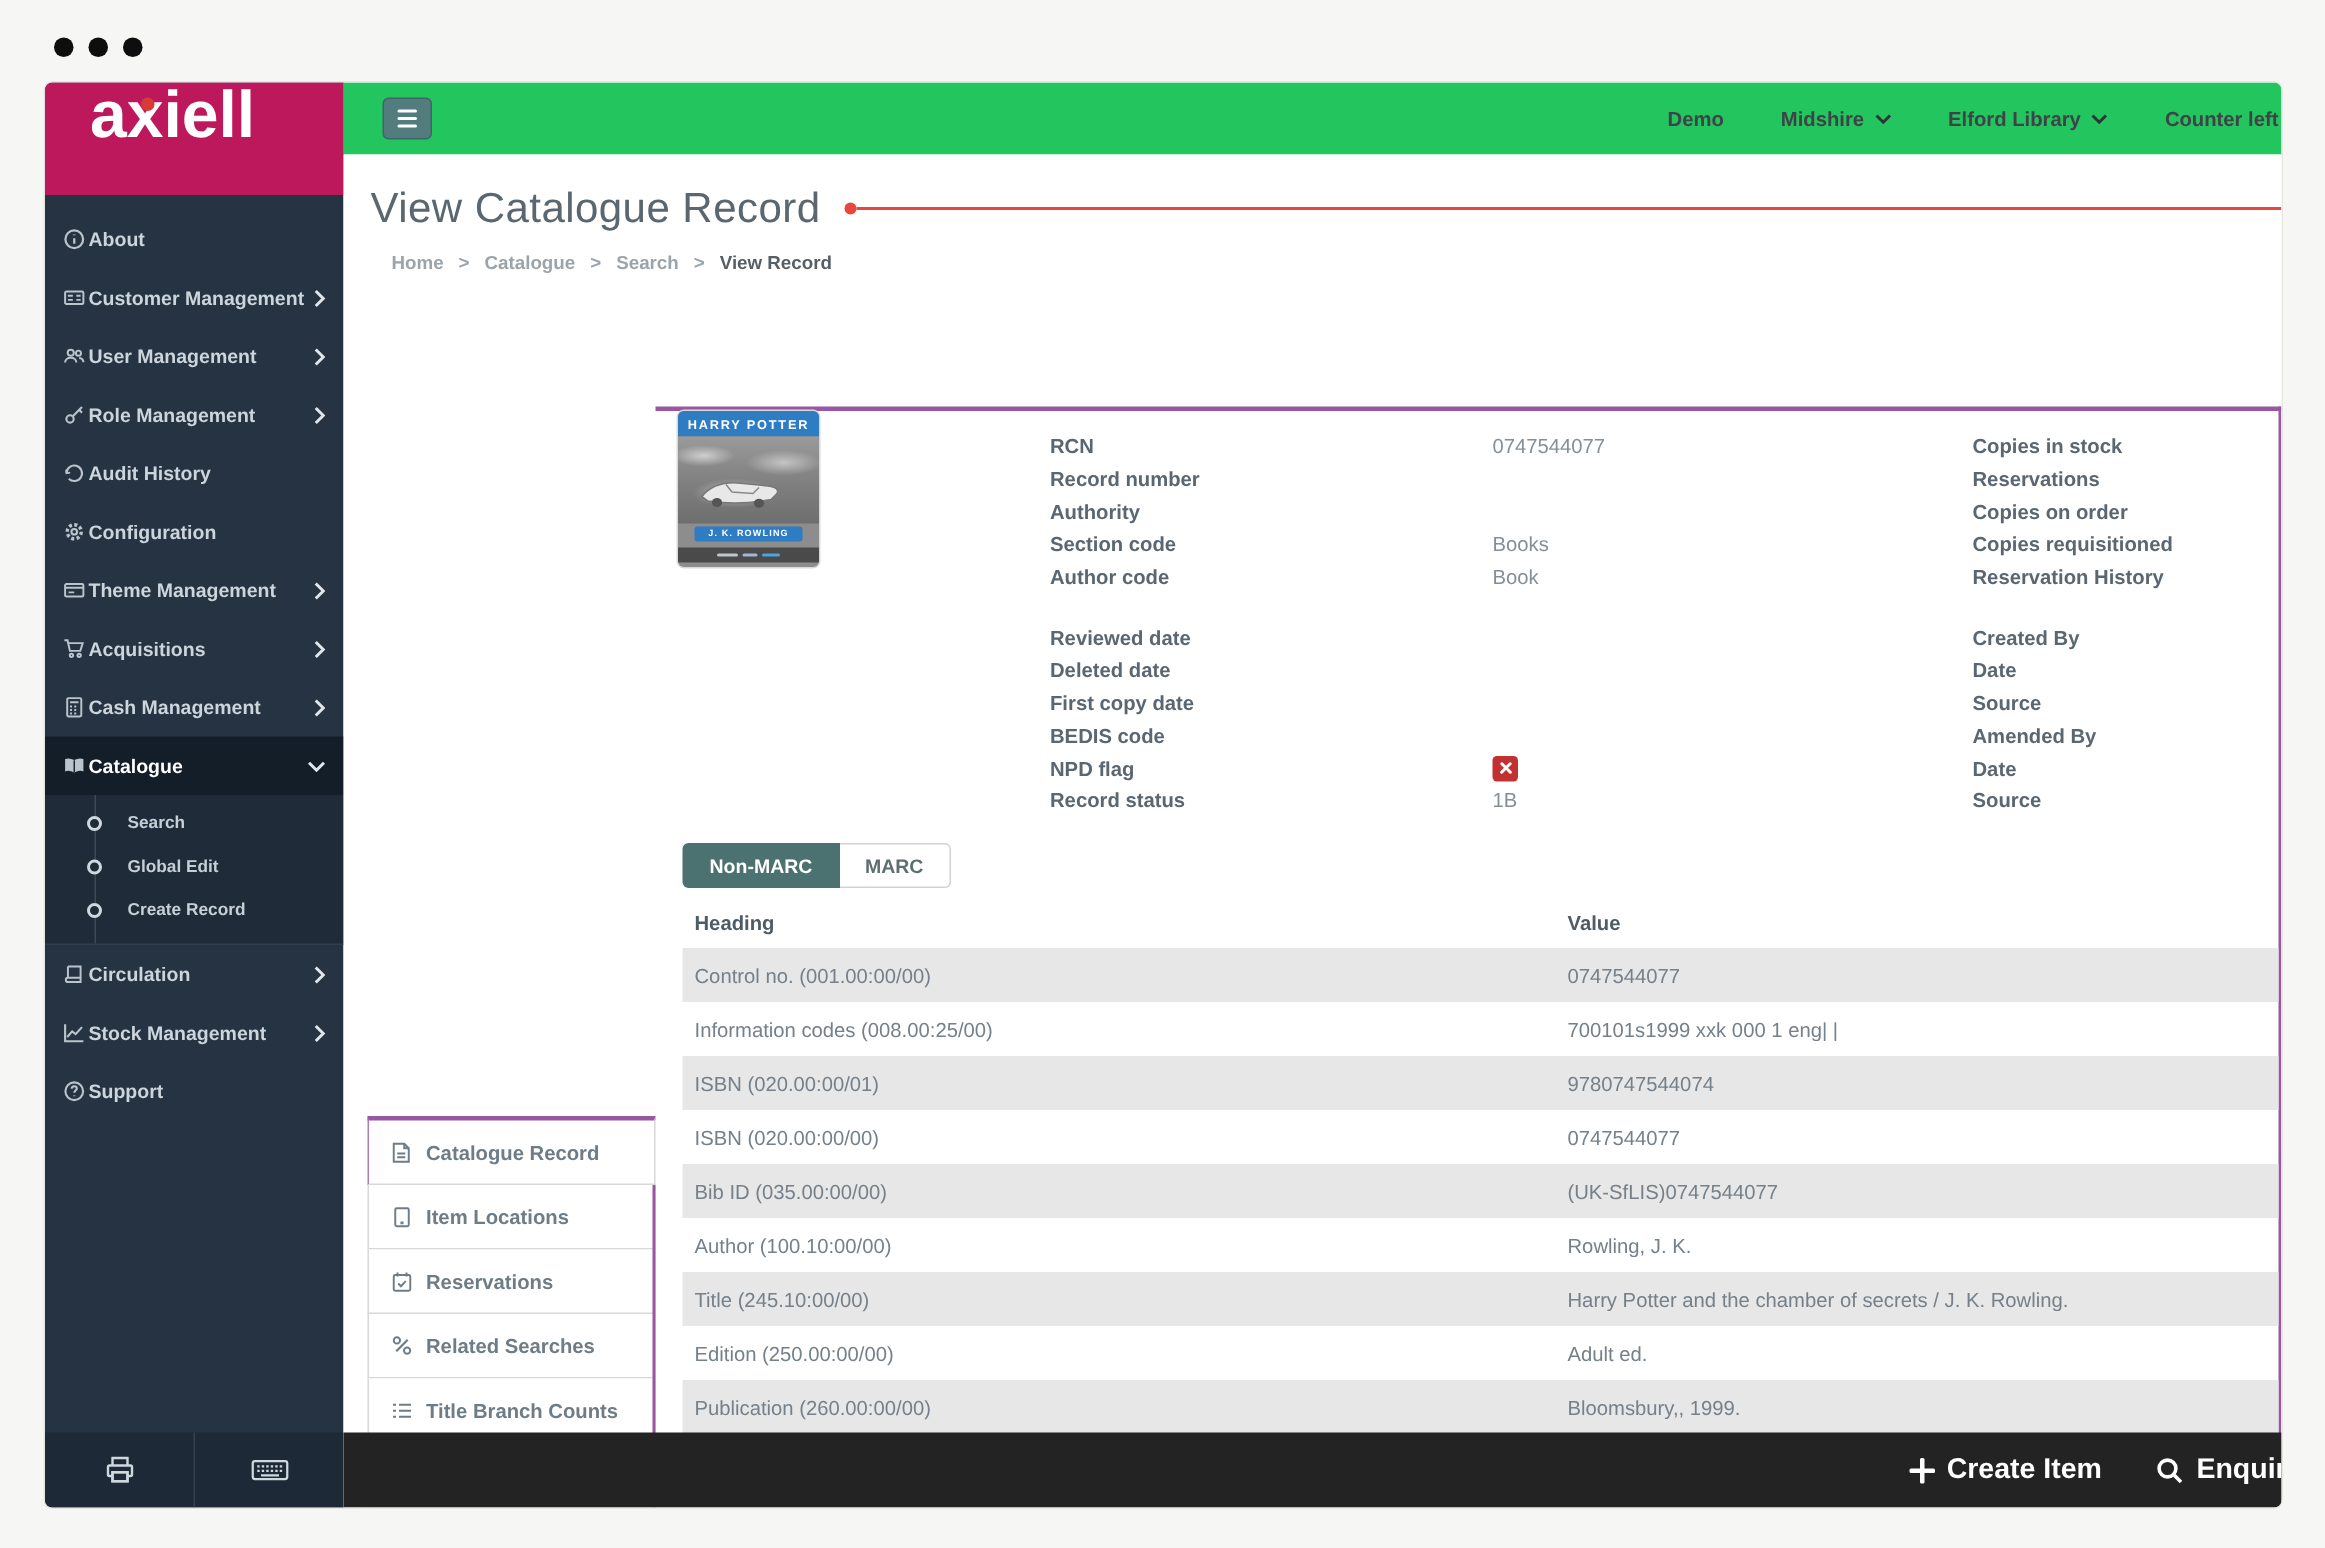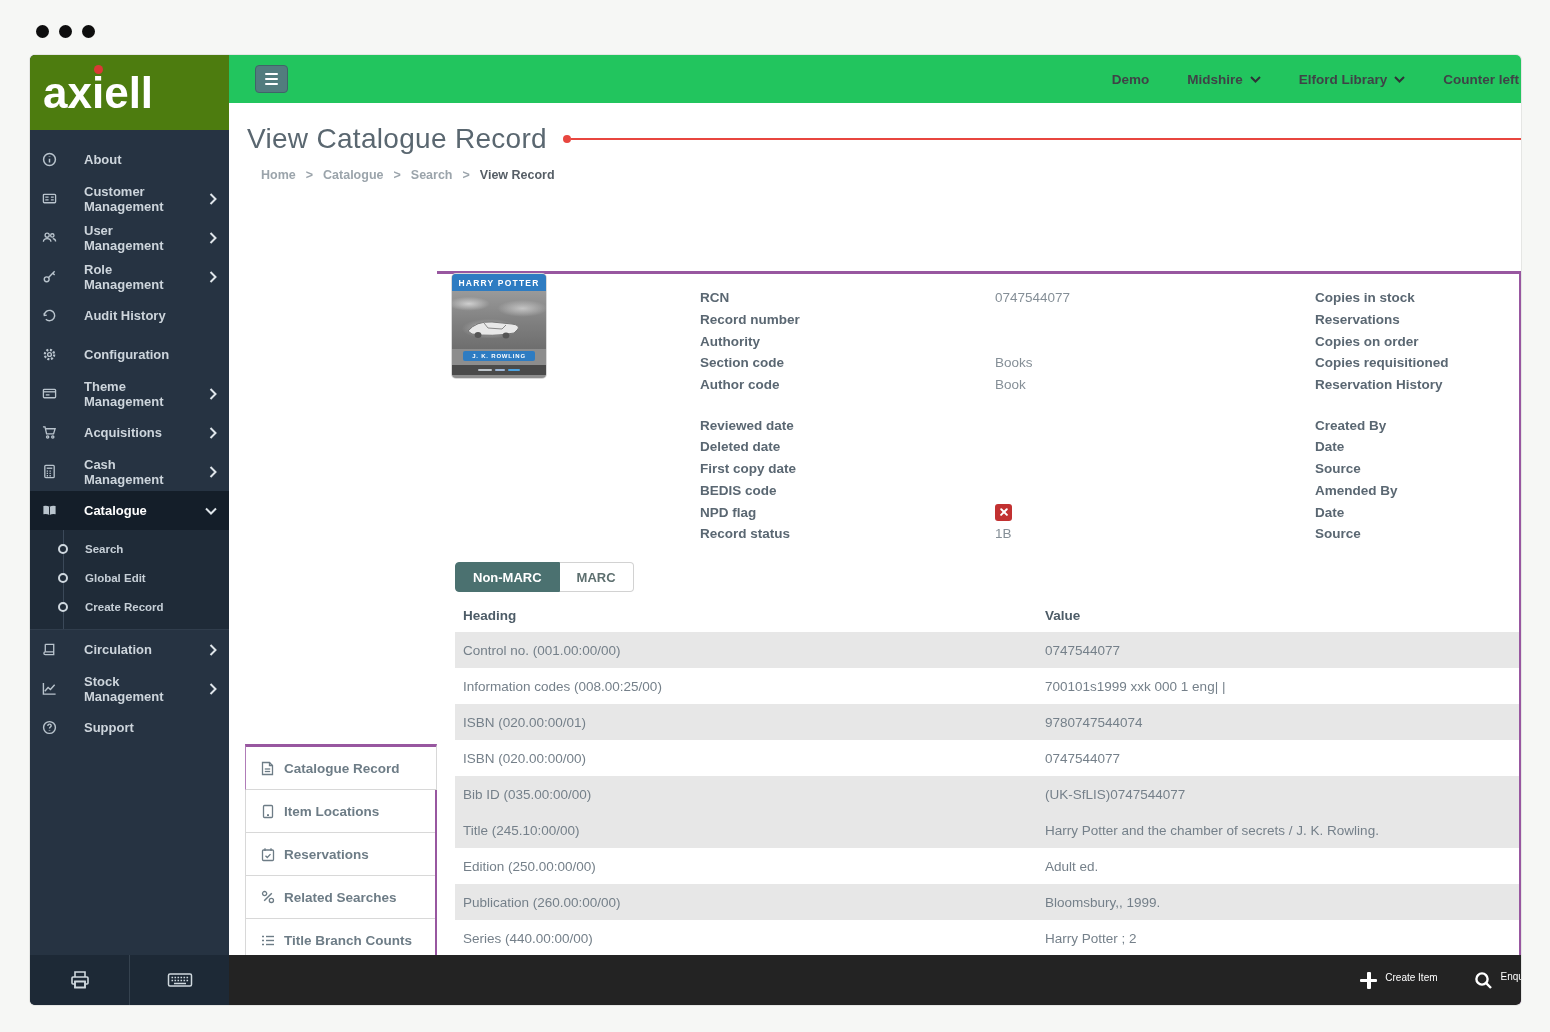--- a/index.html
+++ b/index.html
@@ -7,26 +7,26 @@
   body { font-family:"Liberation Sans", sans-serif; background:#f6f7f5; position:relative; overflow:hidden; }
 
   .window-dots { position:absolute; top:25px; left:36px; display:flex; gap:10px; }
   .wdot { width:13px; height:13px; border-radius:50%; background:#0e0e0e; }
 
   .app { position:absolute; left:30px; top:55px; width:1491px; height:950px; background:#ffffff;
          border-radius:5px; overflow:hidden; display:flex; box-shadow:0 0 0 1px #e5e6e4; }
 
   
   .sidebar { width:199px; flex-shrink:0; background:#263342; position:relative; color:#cdd5dc; }
-  .logo { height:75px; background:#4d7c0f; display:flex; align-items:center; padding-left:13px; position:relative; }
+  .logo { height:75px; background:#be185d; display:flex; align-items:flex-start; padding-left:30px; position:relative; }
   .logo-text { color:#ffffff; font-size:44px; font-weight:bold; letter-spacing:0px; line-height:1; }
   .logo-reddot { position:absolute; left:64px; top:10px; width:9px; height:9px; border-radius:50%; background:#d93a35; }
 
   .nav { padding-top:10px; }
-  .nav-item { height:39px; display:flex; align-items:center; gap:27px; padding:0 12px 0 11px;
+  .nav-item { height:39px; display:flex; align-items:center; gap:2px; padding:0 12px 0 11px;
               font-size:13px; font-weight:600; color:#cdd5dc; cursor:pointer; }
   .nav-item .icn { width:16px; display:flex; justify-content:center; color:#b9c4cd; flex-shrink:0; }
   .nav-item .chev { margin-left:auto; color:#dfe5ea; display:flex; }
   .nav-item.active { background:#141e29; color:#ffffff; }
 
   .subnav { background:#1f2b38; position:relative; padding:4px 0 8px; border-bottom:1px solid #303d4c; }
   .subnav::before { content:""; position:absolute; left:33px; top:0; bottom:0; width:1px; background:#3b4959; }
   .sub-item { height:29px; display:flex; align-items:center; padding-left:28px; gap:17px;
               font-size:11.5px; font-weight:700; color:#c6cfd7; cursor:pointer; }
   .ring { width:10px; height:10px; border:2px solid #cfd8df; border-radius:50%; background:#1f2b38; z-index:1; flex-shrink:0; }
@@ -117,21 +117,21 @@
   .vtable { position:absolute; left:18px; top:325px; right:0; }
   .thead { display:flex; height:33px; align-items:center; font-size:13.5px; font-weight:700; color:#4d5c67; }
   .trow { display:flex; height:36px; align-items:center; font-size:13.5px; color:#75808a; }
   .trow.alt { background:#e7e7e7; }
   .tc-heading { width:582px; padding-left:8px; flex-shrink:0; }
   .tc-value { flex:1; padding-left:8px; white-space:nowrap; overflow:hidden; }
 
   
   .actionbar { position:absolute; left:0; right:0; bottom:0; height:50px; background:#232323; z-index:6;
                display:flex; align-items:center; justify-content:flex-end; gap:36px; overflow:hidden; }
-  .action { display:flex; align-items:flex-start; gap:8px; color:#ffffff; font-size:10px; font-weight:400; cursor:pointer; }
+  .action { display:flex; align-items:center; gap:8px; color:#ffffff; font-size:19px; font-weight:700; cursor:pointer; }
   .action:last-child { margin-right:-14px; }
   .plus-icon { position:relative; width:17px; height:17px; display:inline-block; }
   .plus-icon::before, .plus-icon::after { content:""; position:absolute; background:#ffffff; border-radius:1px; }
   .plus-icon::before { left:7px; top:0; width:3.4px; height:17px; }
   .plus-icon::after { left:0; top:7px; width:17px; height:3.4px; }
 
   svg { display:block; }
 </style>
 </head>
 <body>
@@ -631,20 +631,24 @@
                 <span class="tc-value">9780747544074</span>
               </div>
             <div class="trow">
                 <span class="tc-heading">ISBN (020.00:00/00)</span>
                 <span class="tc-value">0747544077</span>
               </div>
             <div class="trow alt">
                 <span class="tc-heading">Bib ID (035.00:00/00)</span>
                 <span class="tc-value">(UK-SfLIS)0747544077</span>
               </div>
+            <div class="trow">
+                <span class="tc-heading">Author (100.10:00/00)</span>
+                <span class="tc-value">Rowling, J. K.</span>
+              </div>
             <div class="trow alt">
                 <span class="tc-heading">Title (245.10:00/00)</span>
                 <span class="tc-value">Harry Potter and the chamber of secrets / J. K. Rowling.</span>
               </div>
             <div class="trow">
                 <span class="tc-heading">Edition (250.00:00/00)</span>
                 <span class="tc-value">Adult ed.</span>
               </div>
             <div class="trow alt">
                 <span class="tc-heading">Publication (260.00:00/00)</span>

